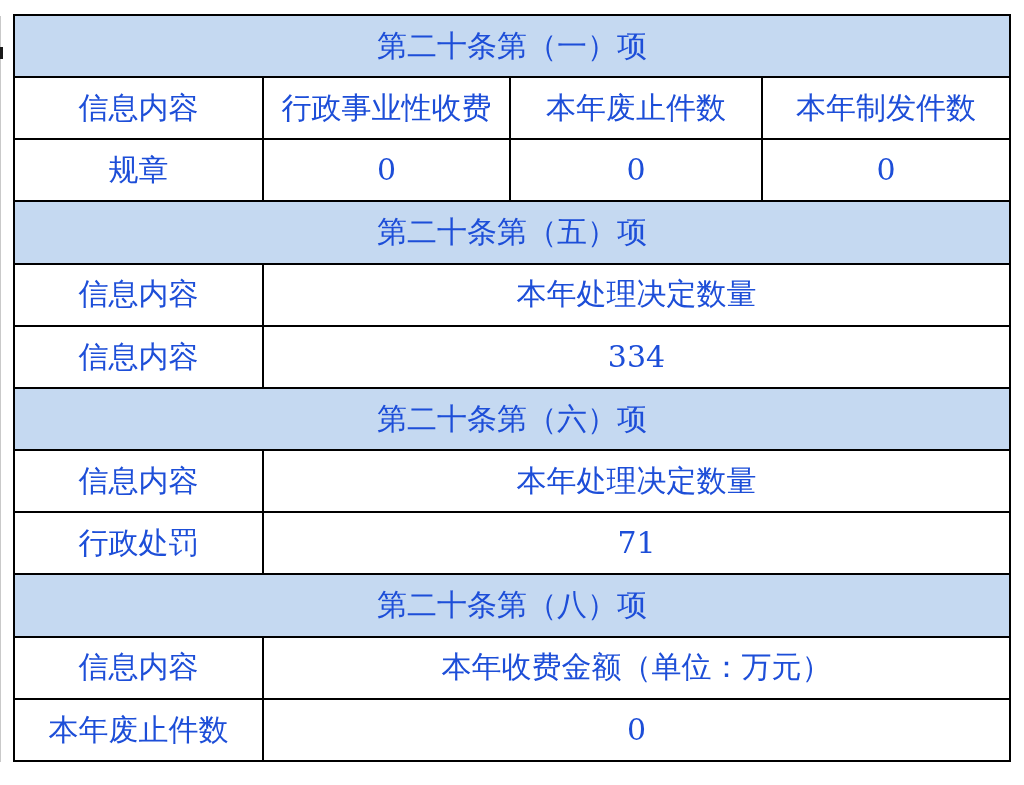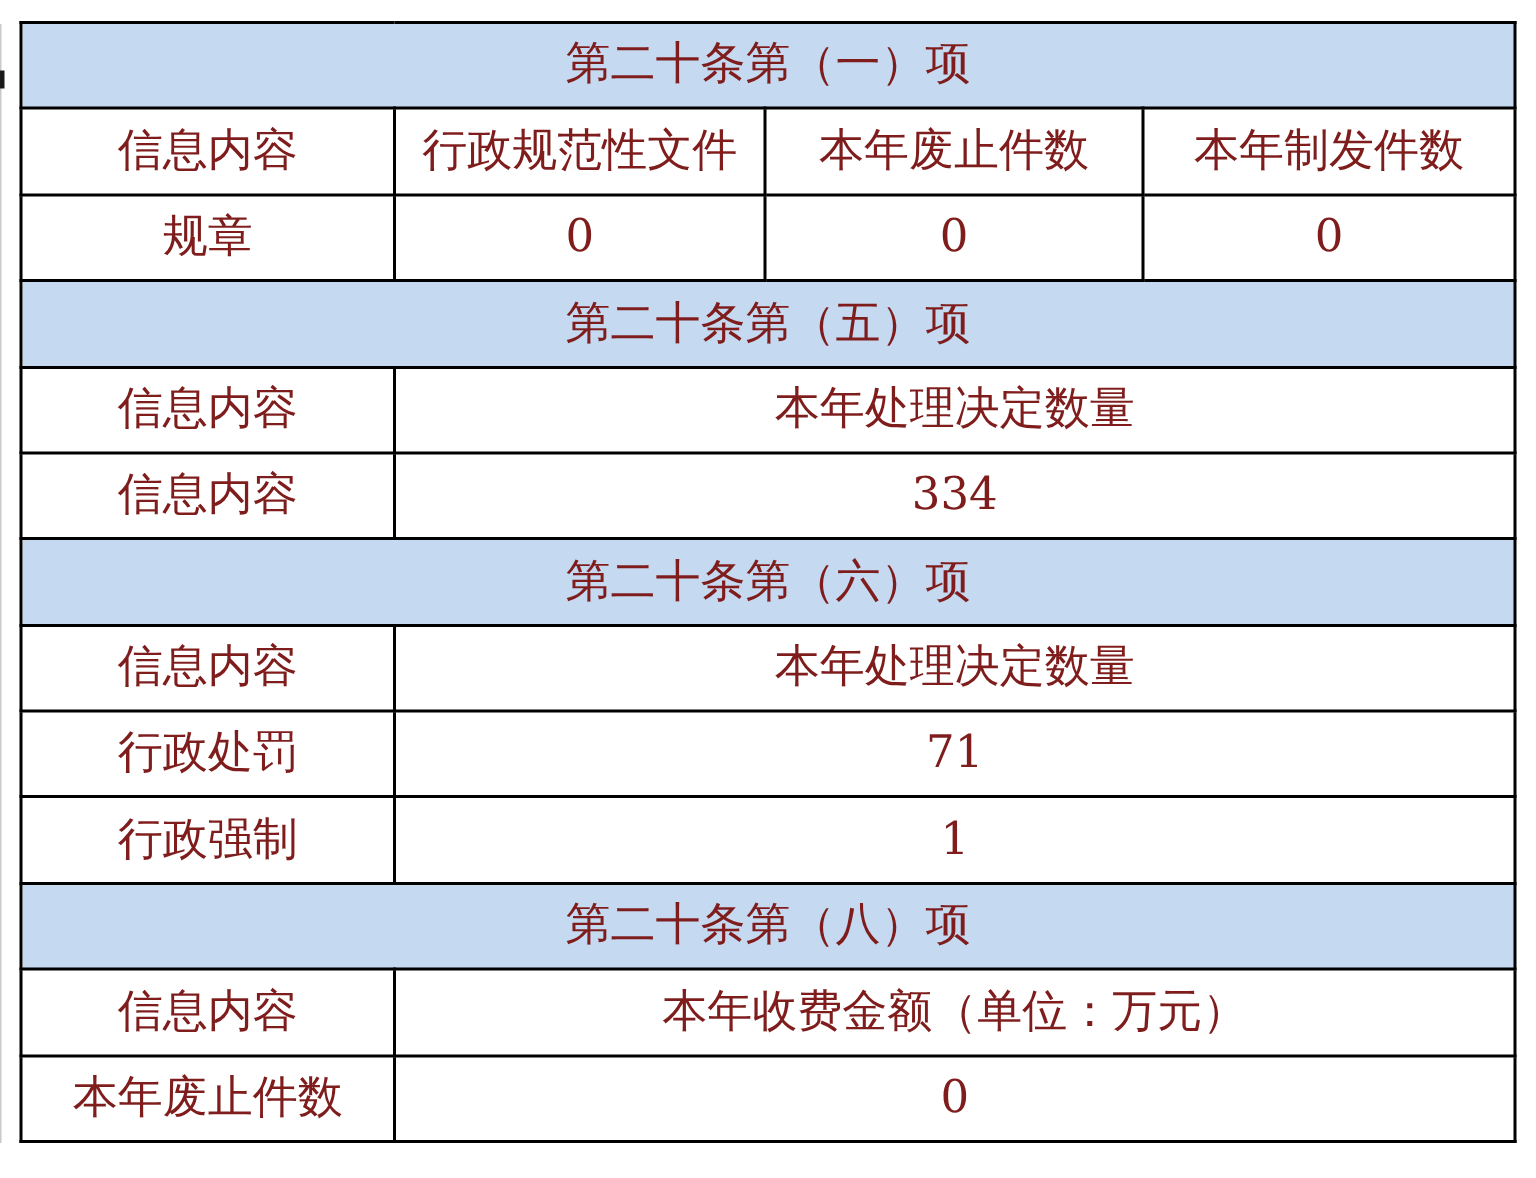--- a/index.html
+++ b/index.html
@@ -45,21 +45,21 @@
     table-layout: fixed;
     width: 998px;
     height: 748px;
   }
   table.report td {
     border: 2px solid #000000;
     text-align: center;
     vertical-align: middle;
     padding: 0;
     font-size: 30px;
-    color: #7f1d1d;
+    color: #1d4ed8;
     height: 53px;
     line-height: 1.15;
     overflow: hidden;
     white-space: nowrap;
   }
   table.report tr.section-title-row td {
     background: #c5d9f1;
   }
 </style>
 </head>
@@ -77,21 +77,21 @@
           <col style="width:25.3%">
           <col style="width:24.9%">
       </colgroup>
       <tbody>
 
         <tr class="section-title-row">
           <td colspan="4">第二十条第（一）项</td>
         </tr>
         <tr>
           <td>信息内容</td>
-          <td>行政规范性文件</td>
+          <td>行政事业性收费</td>
           <td>本年废止件数</td>
           <td>本年制发件数</td>
         </tr>
         <tr>
           <td>规章</td>
           <td>0</td>
           <td>0</td>
           <td>0</td>
         </tr>
 
@@ -111,24 +111,20 @@
           <td colspan="4">第二十条第（六）项</td>
         </tr>
         <tr>
           <td>信息内容</td>
           <td colspan="3">本年处理决定数量</td>
         </tr>
         <tr>
           <td>行政处罚</td>
           <td colspan="3">71</td>
         </tr>
-        <tr>
-          <td>行政强制</td>
-          <td colspan="3">1</td>
-        </tr>
 
         <tr class="section-title-row">
           <td colspan="4">第二十条第（八）项</td>
         </tr>
         <tr>
           <td>信息内容</td>
           <td colspan="3">本年收费金额（单位：万元）</td>
         </tr>
         <tr>
           <td>本年废止件数</td>

